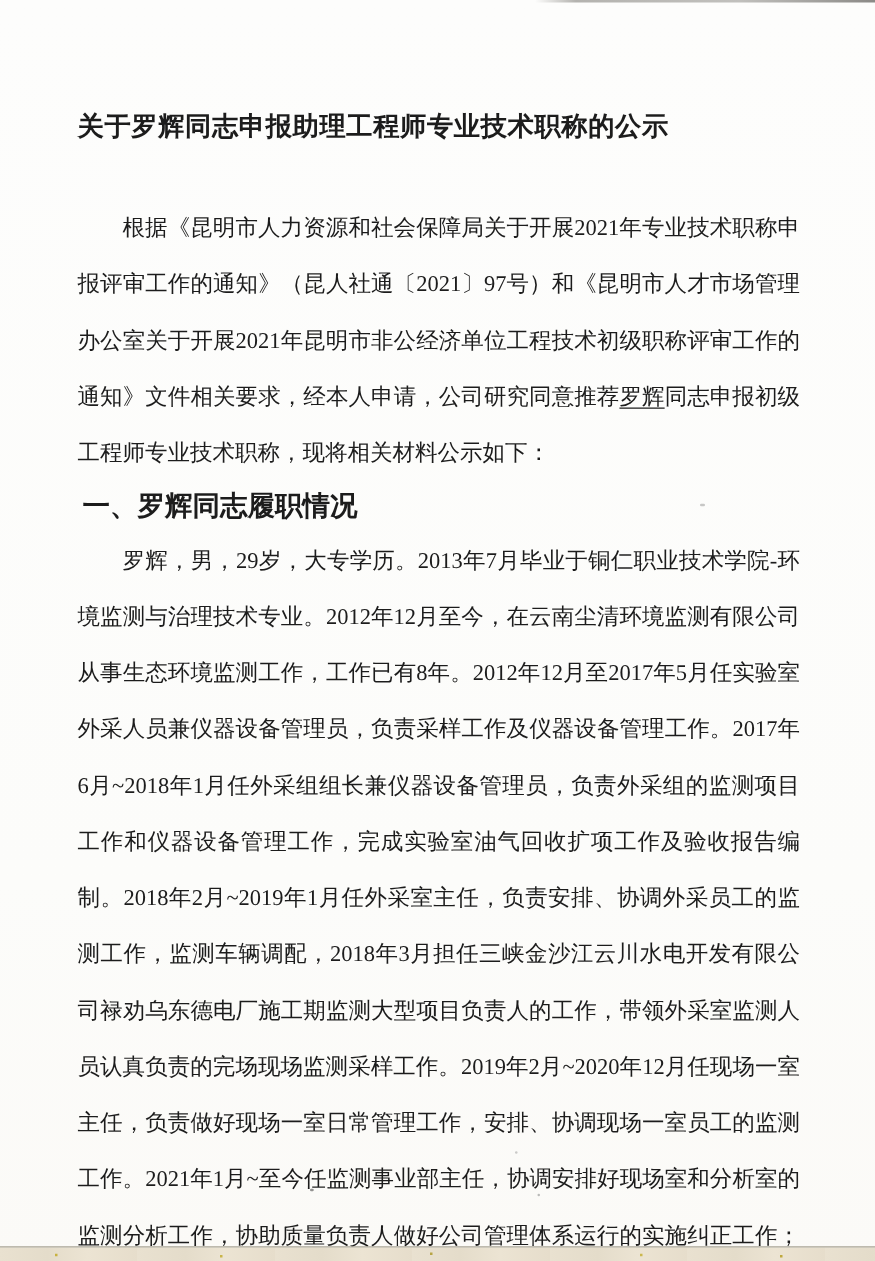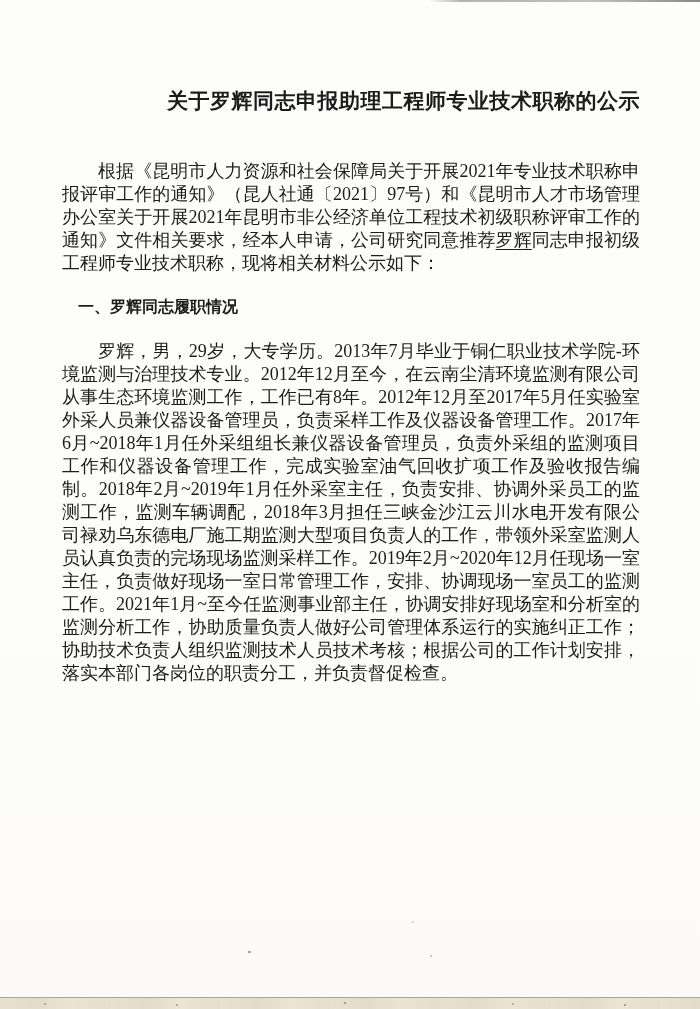--- a/index.html
+++ b/index.html
@@ -49,34 +49,34 @@
     position: absolute;
     top: 84px;
     left: 62px;
     width: 578px;
   }
   .title {
     margin: 0 0 42px 0;
     font-size: 21px;
     line-height: 34px;
     font-weight: bold;
-    text-align: right;
+    text-align: left;
     letter-spacing: 0.5px;
   }
   .para {
     margin: 0;
     font-size: 18px;
-    line-height: 23px;
+    line-height: 45px;
     text-align: justify;
     text-indent: 2em;
     word-break: break-all;
   }
   .heading {
-    margin: 16px;
-    font-size: 16px;
+    margin: 4px;
+    font-size: 22px;
     line-height: 32.6px;
     font-weight: bold;
     text-indent: 0;
   }
   .uname {
     text-decoration: underline;
     text-underline-offset: 3px;
   }
   
   .speck {

